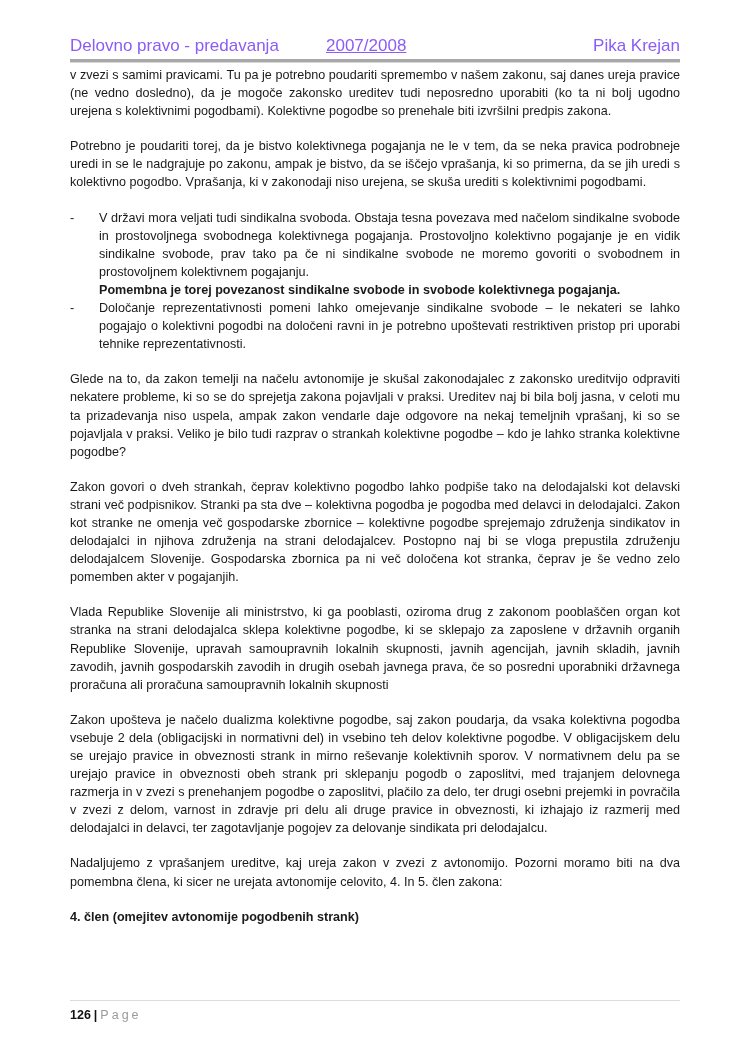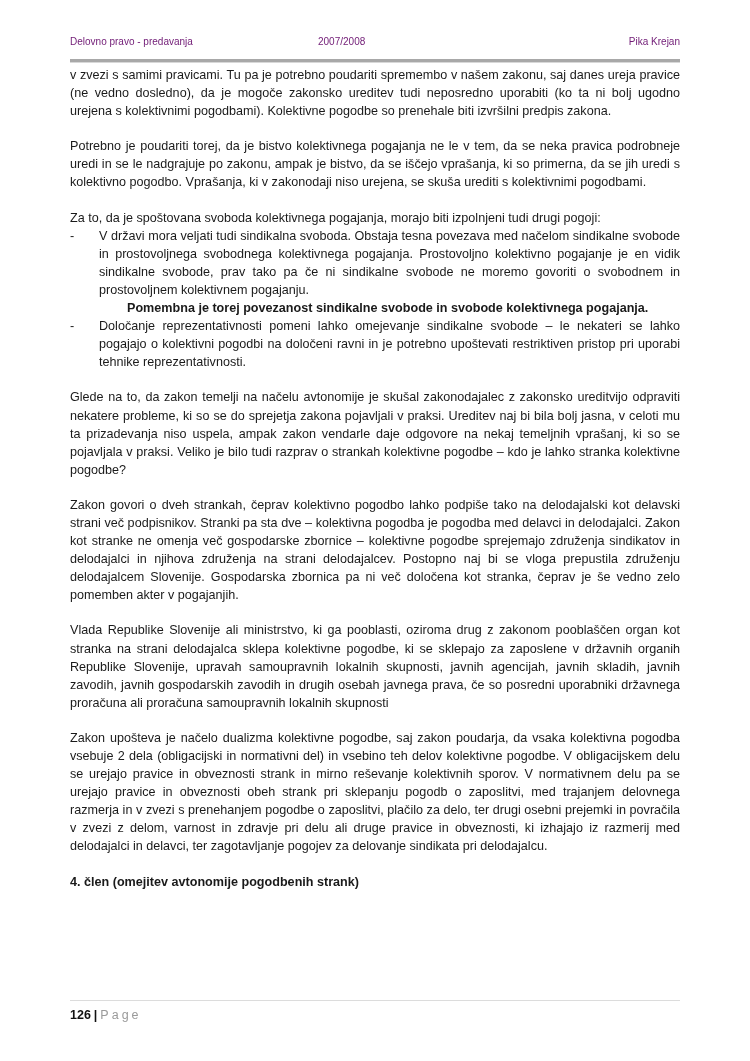--- a/index.html
+++ b/index.html
@@ -4,39 +4,39 @@
 <style>
   html, body { margin: 0; padding: 0; background: #ffffff; }
   body {
     width: 750px; height: 1061px; position: relative; overflow: hidden;
     font-family: "Liberation Sans", "DejaVu Sans", sans-serif;
     color: #1a1a1a;
   }
   .page { position: absolute; left: 70px; top: 0; width: 610px; }
   .header {
     position: absolute; top: 36px; left: 0; width: 610px; height: 20px;
-    font-size: 10px; color: #701a75;
+    font-size: 17px; color: #8b5cf6;
   }
   .header .left { position: absolute; left: 0; top: 0; }
-  .header .center { position: absolute; left: 248px; top: 0; }
+  .header .center { position: absolute; left: 256px; top: 0; text-decoration: underline; }
   .header .right { position: absolute; right: 0; top: 0; }
   .header-rule {
     position: absolute; top: 59px; left: 0; width: 610px; height: 3px;
     background: #a8a8a8; border-bottom: 1px solid #d8d8d8;
   }
   .body {
     position: absolute; top: 66px; left: 0; width: 610px;
     font-size: 12.6px; line-height: 18.1px; text-align: justify;
   }
   .body p { margin: 0 0 17px 0; }
   .body p.tight { margin-bottom: 0; }
   .bullets { margin: 0 0 17px 0; padding: 0; list-style: none; }
   .bullets li { position: relative; padding-left: 29px; }
   .bullets li .dash { position: absolute; left: 0; top: 0; }
-  .bold { font-weight: bold; margin-left: 28px; }
+  .bold { font-weight: bold; }
   .footer-rule {
     position: absolute; top: 1000px; left: 0; width: 610px; height: 1px;
     background: #dcdcdc;
   }
   .footer {
     position: absolute; top: 1008px; left: 0; font-size: 12.5px;
   }
   .footer .num { font-weight: bold; color: #111; }
   .footer .sep { font-weight: bold; color: #111; margin: 0 3px; }
   .footer .pg { color: #9a9a9a; letter-spacing: 3px; text-align: right; }
@@ -49,38 +49,38 @@
   <div class="header">
     <span class="left">Delovno pravo - predavanja</span>
     <span class="center">2007/2008</span>
     <span class="right">Pika Krejan</span>
   </div>
   <div class="header-rule"></div>
 
   <div class="body">
     <p>v zvezi s samimi pravicami. Tu pa je potrebno poudariti spremembo v našem zakonu, saj danes ureja pravice (ne vedno dosledno), da je mogoče zakonsko ureditev tudi neposredno uporabiti (ko ta ni bolj ugodno urejena s kolektivnimi pogodbami). Kolektivne pogodbe so prenehale biti izvršilni predpis zakona.</p>
     <p>Potrebno je poudariti torej, da je bistvo kolektivnega pogajanja ne le v tem, da se neka pravica podrobneje uredi in se le nadgrajuje po zakonu, ampak je bistvo, da se iščejo vprašanja, ki so primerna, da se jih uredi s kolektivno pogodbo. Vprašanja, ki v zakonodaji niso urejena, se skuša urediti s kolektivnimi pogodbami.</p>
-    <p class="tight">Za to, da je spoštovana svoboda kolektivnega pogajanja, morajo biti izpolnjeni tudi drugi pogoji:</p>
 
     <ul class="bullets">
       <li>
         <span class="dash">-</span>
         <span>V državi mora veljati tudi sindikalna svoboda. Obstaja tesna povezava med načelom sindikalne svobode in prostovoljnega svobodnega kolektivnega pogajanja. Prostovoljno kolektivno pogajanje je en vidik sindikalne svobode, prav tako pa če ni sindikalne svobode ne moremo govoriti o svobodnem in prostovoljnem kolektivnem pogajanju.</span><br>
         <span class="bold">Pomembna je torej povezanost sindikalne svobode in svobode kolektivnega pogajanja.</span>
       </li>
       <li>
         <span class="dash">-</span>
         <span>Določanje reprezentativnosti pomeni lahko omejevanje sindikalne svobode – le nekateri se lahko pogajajo o kolektivni pogodbi na določeni ravni in je potrebno upoštevati restriktiven pristop pri uporabi tehnike reprezentativnosti.</span>
       </li>
     </ul>
 
     <p>Glede na to, da zakon temelji na načelu avtonomije je skušal zakonodajalec z zakonsko ureditvijo odpraviti nekatere probleme, ki so se do sprejetja zakona pojavljali v praksi. Ureditev naj bi bila bolj jasna, v celoti mu ta prizadevanja niso uspela, ampak zakon vendarle daje odgovore na nekaj temeljnih vprašanj, ki so se pojavljala v praksi. Veliko je bilo tudi razprav o strankah kolektivne pogodbe – kdo je lahko stranka kolektivne pogodbe?</p>
     <p>Zakon govori o dveh strankah, čeprav kolektivno pogodbo lahko podpiše tako na delodajalski kot delavski strani več podpisnikov. Stranki pa sta dve – kolektivna pogodba je pogodba med delavci in delodajalci. Zakon kot stranke ne omenja več gospodarske zbornice – kolektivne pogodbe sprejemajo združenja sindikatov in delodajalci in njihova združenja na strani delodajalcev. Postopno naj bi se vloga prepustila združenju delodajalcem Slovenije. Gospodarska zbornica pa ni več določena kot stranka, čeprav je še vedno zelo pomemben akter v pogajanjih.</p>
     <p>Vlada Republike Slovenije ali ministrstvo, ki ga pooblasti, oziroma drug z zakonom pooblaščen organ kot stranka na strani delodajalca sklepa kolektivne pogodbe, ki se sklepajo za zaposlene v državnih organih Republike Slovenije, upravah samoupravnih lokalnih skupnosti, javnih agencijah, javnih skladih, javnih zavodih, javnih gospodarskih zavodih in drugih osebah javnega prava, če so posredni uporabniki državnega proračuna ali proračuna samoupravnih lokalnih skupnosti</p>
     <p>Zakon upošteva je načelo dualizma kolektivne pogodbe, saj zakon poudarja, da vsaka kolektivna pogodba vsebuje 2 dela (obligacijski in normativni del) in vsebino teh delov kolektivne pogodbe. V obligacijskem delu se urejajo pravice in obveznosti strank in mirno reševanje kolektivnih sporov. V normativnem delu pa se urejajo pravice in obveznosti obeh strank pri sklepanju pogodb o zaposlitvi, med trajanjem delovnega razmerja in v zvezi s prenehanjem pogodbe o zaposlitvi, plačilo za delo, ter drugi osebni prejemki in povračila v zvezi z delom, varnost in zdravje pri delu ali druge pravice in obveznosti, ki izhajajo iz razmerij med delodajalci in delavci, ter zagotavljanje pogojev za delovanje sindikata pri delodajalcu.</p>
+    <p>Nadaljujemo z vprašanjem ureditve, kaj ureja zakon v zvezi z avtonomijo. Pozorni moramo biti na dva pomembna člena, ki sicer ne urejata avtonomije celovito, 4. In 5. člen zakona:</p>
     <p class="tight bold">4. člen (omejitev avtonomije pogodbenih strank)</p>
 
   </div>
 
   <div class="footer-rule"></div>
   <div class="footer">
     <span class="num">126</span><span class="sep">|</span><span class="pg">Page</span>
   </div>
 </div>
 

